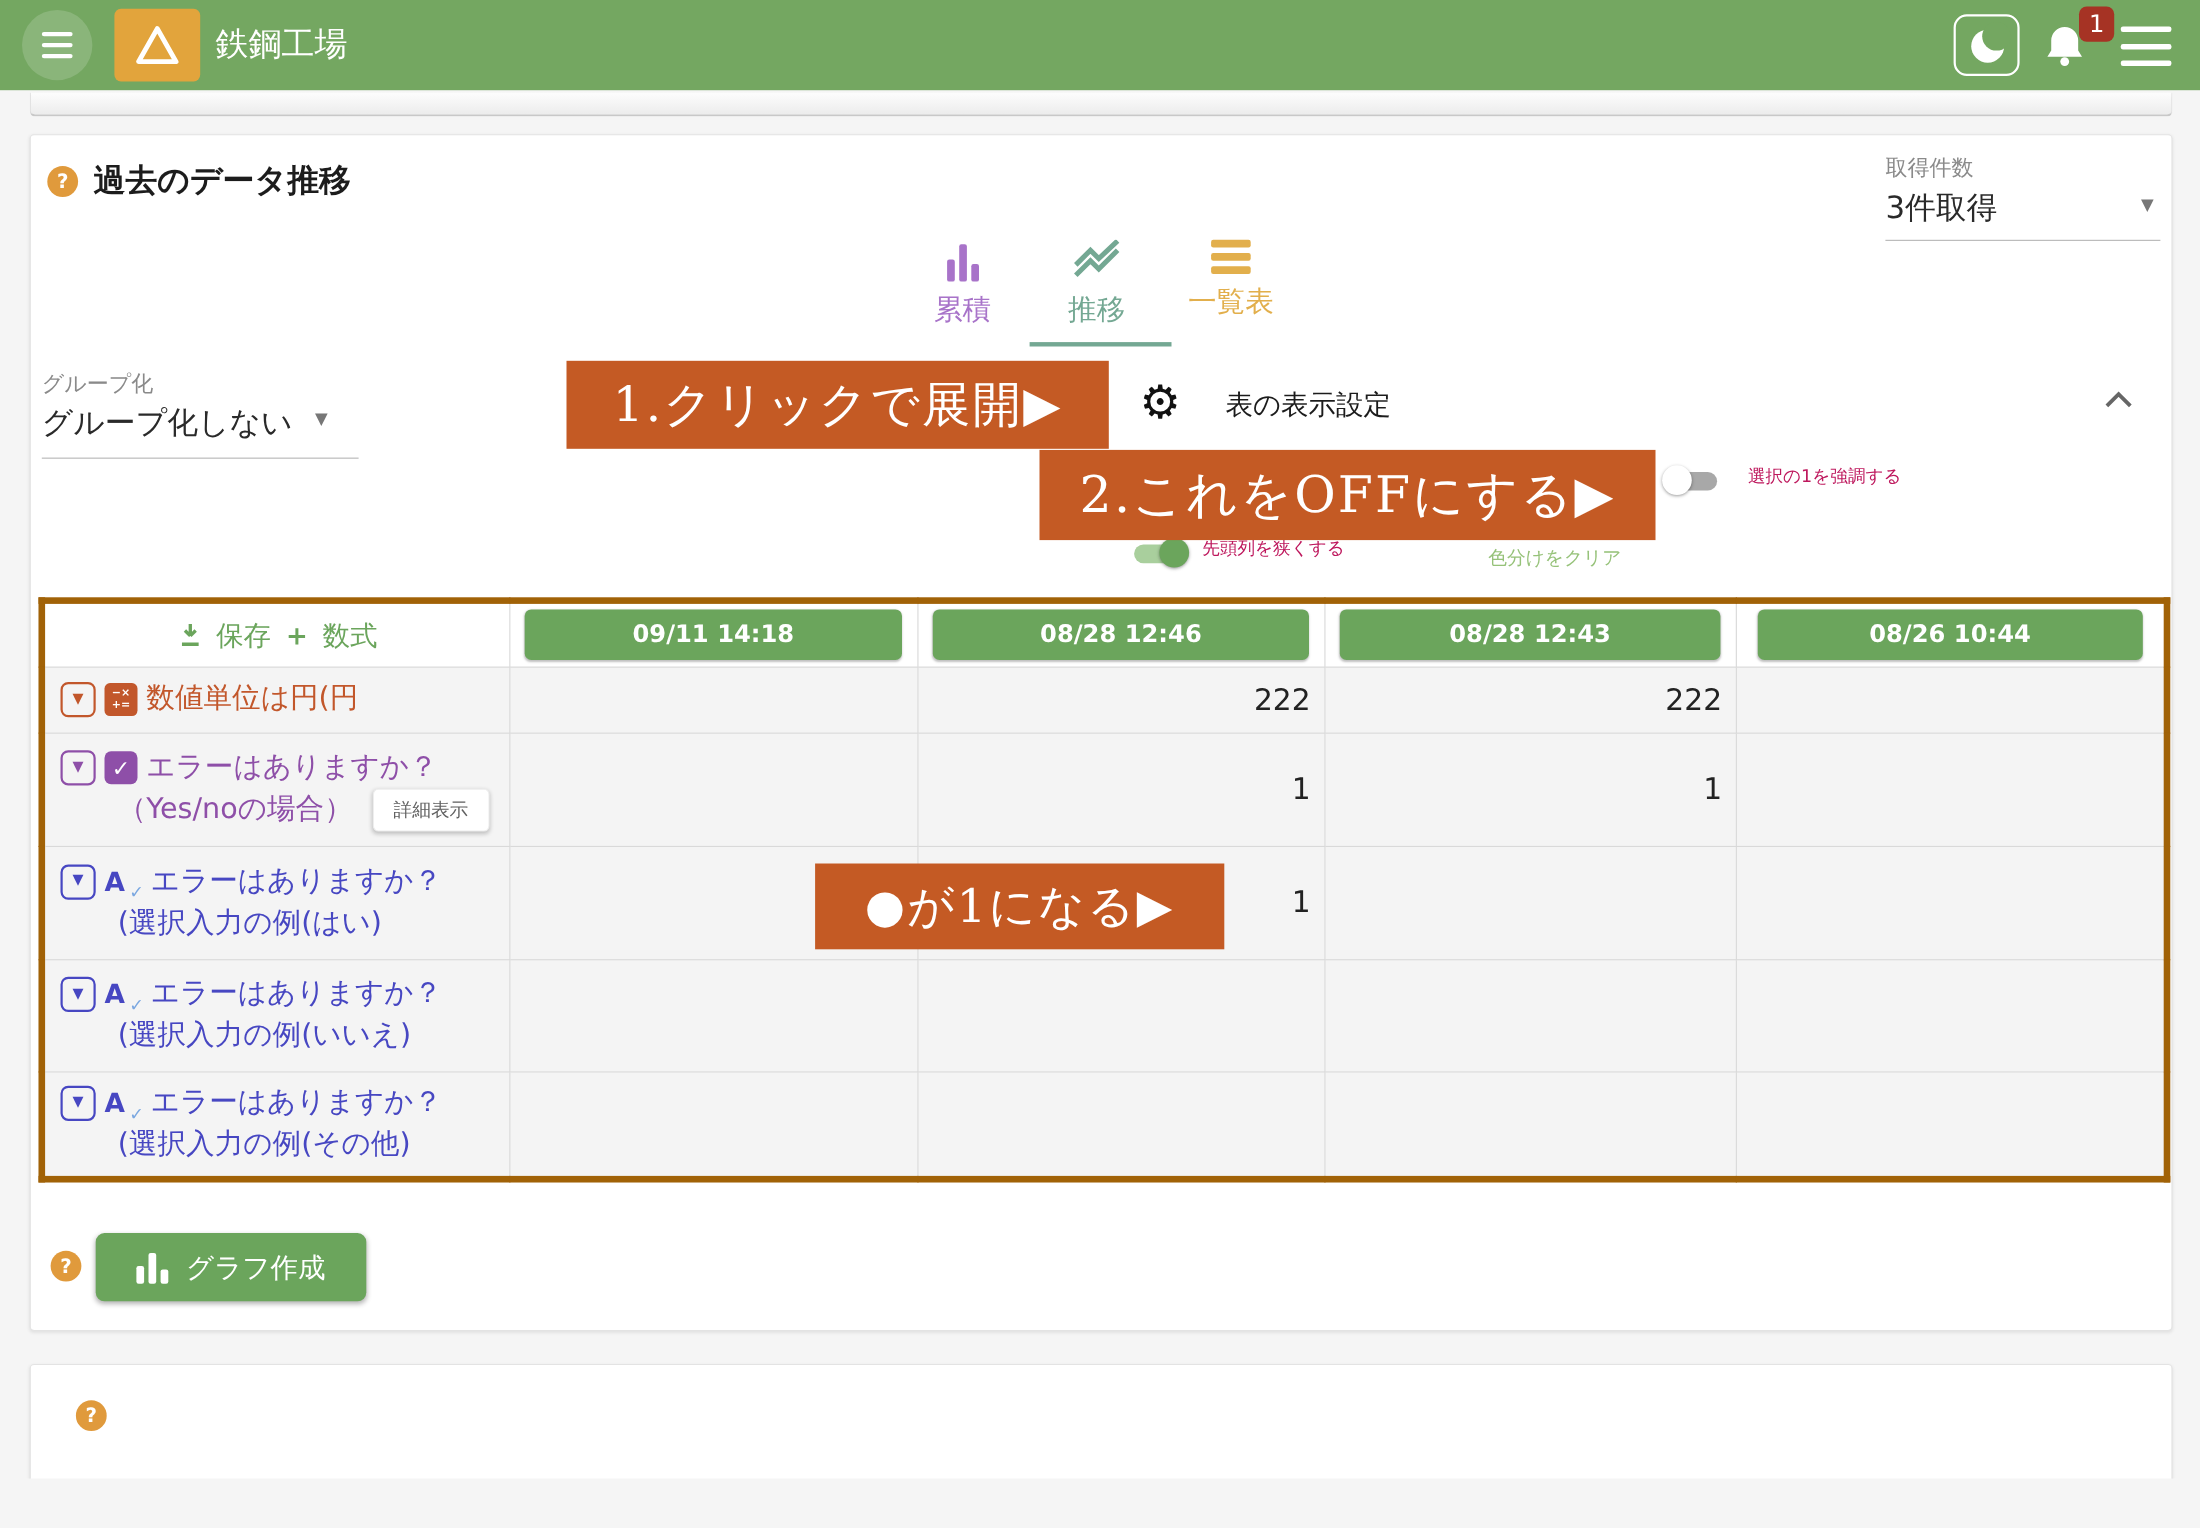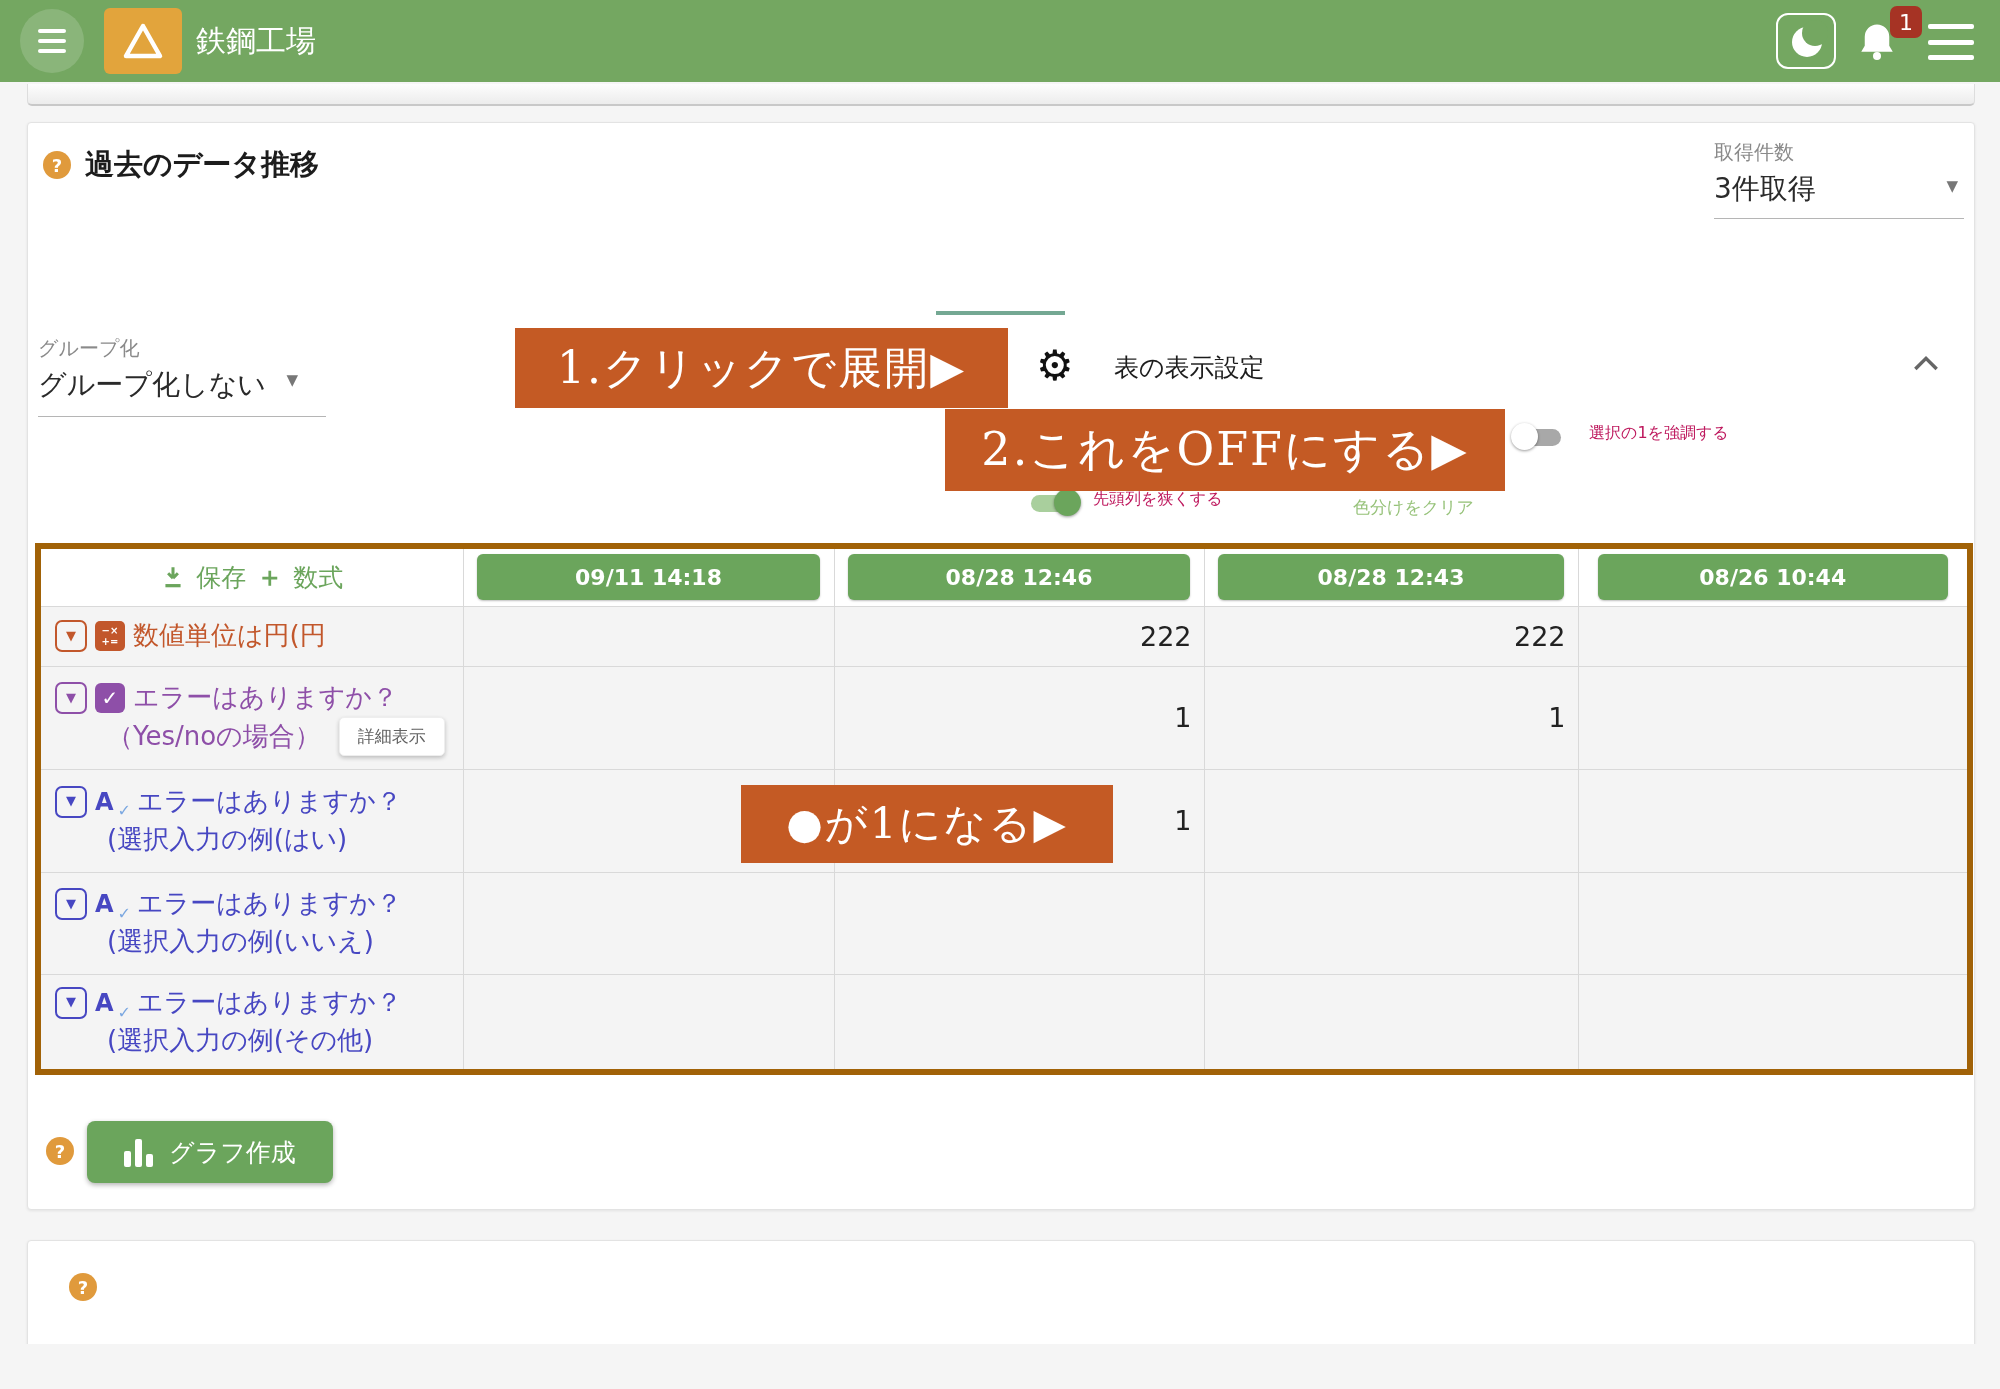--- a/index.html
+++ b/index.html
@@ -166,20 +166,45 @@
     <div class="abs help-circle" style="left:15px;top:28px;">?</div>
     <div class="abs section-title" style="left:57px;top:22px;font-family:Liberation Mono, monospace;">過去のデータ推移</div>
 
     <div class="abs" style="left:1686px;top:16px;width:250px;">
       <div class="sel-label">取得件数</div>
       <div class="sel-value" style="margin-top:4px;">3件取得</div>
       <span class="abs sel-arrow" style="right:6px;top:38px;">▼</span>
       <div class="sel-underline" style="margin-top:10px;"></div>
     </div>
 
+    <div class="abs" style="left:786px;top:95px;display:flex;">
+      <div class="tab tab-purple">
+        <span class="bars-v">
+          <i style="height:20px;"></i>
+            <i style="height:34px;"></i>
+            <i style="height:16px;"></i>
+        </span>
+        <span class="lbl">累積</span>
+      </div>
+      <div class="tab tab-teal">
+        <svg width="46" height="38" viewBox="0 0 24 20">
+          <path d="M2 17 L9 10 L13 14 L22 5" fill="none" stroke="#74a893" stroke-width="2.4"></path>
+          <path d="M2 12 L9 5 L13 9 L22 0.5" fill="none" stroke="#74a893" stroke-width="2.4"></path>
+        </svg>
+        <span class="lbl">推移</span>
+      </div>
+      <div class="tab tab-amber">
+        <span class="bars-h">
+          <i></i>
+            <i></i>
+            <i></i>
+        </span>
+        <span class="lbl">一覧表</span>
+      </div>
+    </div>
     <div id="tab-underline" class="abs" style="left:908px;top:188px;width:129px;"></div>
 
     <div class="abs" style="left:10px;top:212px;width:288px;">
       <div class="sel-label">グループ化</div>
       <div class="sel-value" style="margin-top:4px;">グループ化しない</div>
       <span class="abs sel-arrow" style="right:28px;top:36px;">▼</span>
       <div class="sel-underline" style="margin-top:12px;"></div>
     </div>
 
     <span class="abs gear" style="left:1008px;top:222px;">⚙</span>

